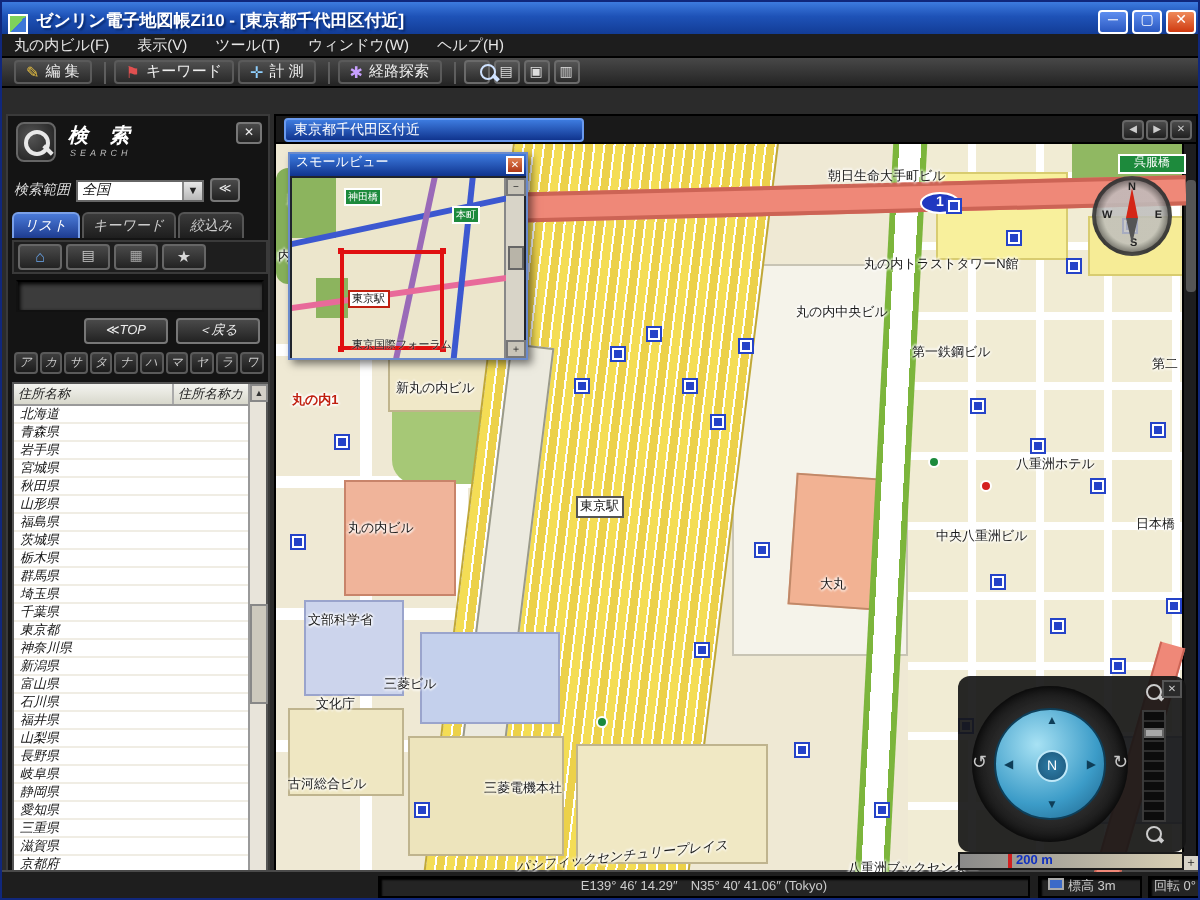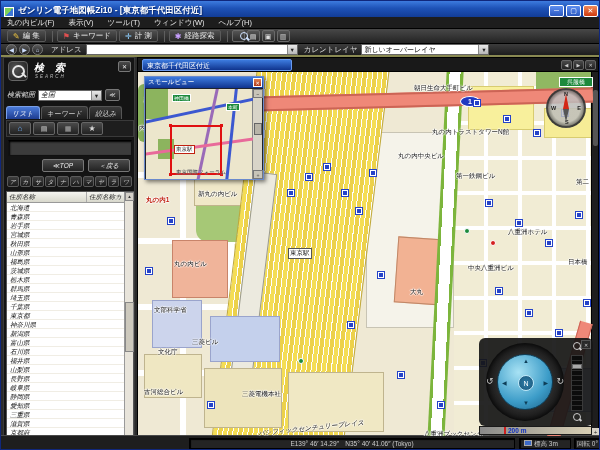--- a/index.html
+++ b/index.html
@@ -277,35 +277,20 @@
       <span class="g plugin">✱</span>
       <span>経路探索</span>
     </div>
     <div class="tsep"></div>
     <div class="sqbtn"><span class="mag"></span></div>
     <div class="sqbtn">▤</div>
     <div class="sqbtn">▣</div>
     <div class="sqbtn">▥</div>
   </div>
 
-  <div id="toolbar2">
-    <div class="roundbtn">◀</div>
-    <div class="roundbtn">▶</div>
-    <div class="roundbtn">⌂</div>
-    <span class="tlabel">アドレス</span>
-    <div class="combo" style="width:212px;">
-      <span class="val"></span>
-      <span class="arr">▼</span>
-    </div>
-    <span class="tlabel">カレントレイヤ</span>
-    <div class="combo" style="width:128px;">
-      <span class="val">新しいオーバーレイヤ</span>
-      <span class="arr">▼</span>
-    </div>
-  </div>
 
   <div id="sidebar">
     <div id="sb-header">
       <div id="sb-mag"></div>
       <div id="sb-title">検 索</div>
       <div id="sb-subtitle">SEARCH</div>
       <div id="sb-close">✕</div>
     </div>
     <div id="sb-range">
       <span id="sb-range-label">検索範囲</span>

